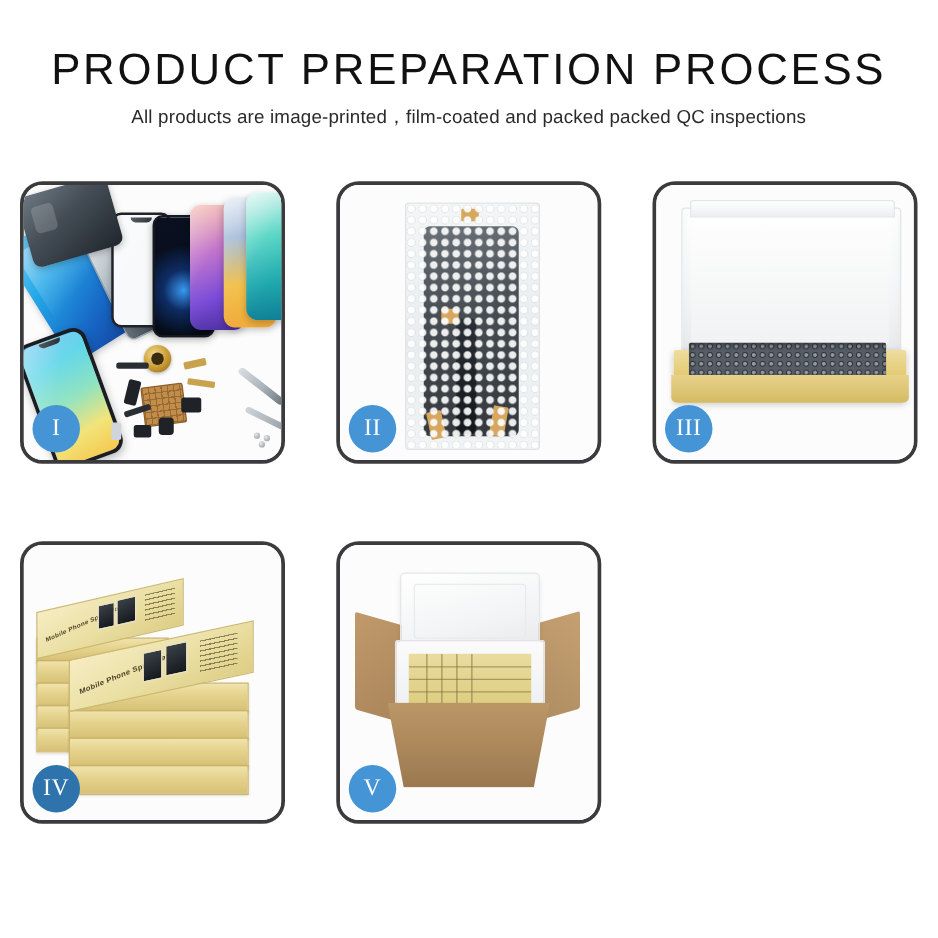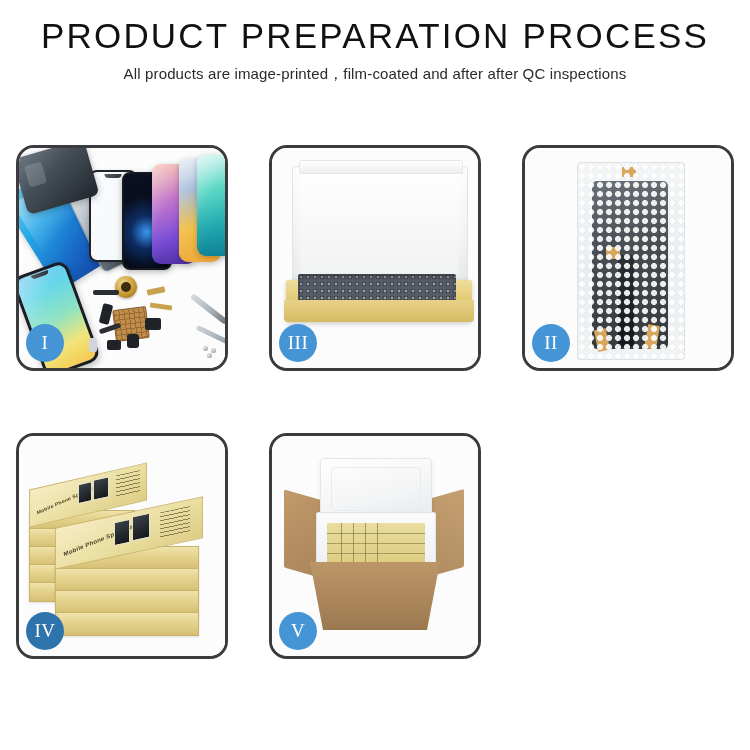--- a/index.html
+++ b/index.html
@@ -18,21 +18,21 @@
   
   .header {
     position: absolute;
     left: 0;
     top: 0;
     width: 750px;
     text-align: center;
   }
   .page-title {
     margin: 0;
-    padding-top: 16px;
+    padding-top: 36px;
     font-family: "Liberation Sans", sans-serif;
     font-size: 35px;
     font-weight: 500;
     letter-spacing: 2.2px;
     color: #111111;
     line-height: 40px;
     white-space: nowrap;
   }
   .page-subtitle {
     margin: 0;
@@ -400,21 +400,21 @@
   }
   .p6-tape {
     position: absolute; background: rgba(140,112,78,.62); border-radius: 1px;
   }
 </style>
 </head>
 <body>
 
 <div class="header">
   <h1 class="page-title">PRODUCT PREPARATION PROCESS</h1>
-  <p class="page-subtitle">All products are image-printed，film-coated and after after QC inspections</p>
+  <p class="page-subtitle">All products are image-printed，film-coated and packed packed QC inspections</p>
 </div>
 
 <div class="grid">
 
   <div class="panel">
     <div class="panel-stage">
       <div class="ph p1-film"></div>
       <div class="ph p1-glass">
           <span class="ph-shine"></span>
         </div>
@@ -452,42 +452,42 @@
         <i style="left:0; top:0;"></i>
           <i style="left:8px; top:2px;"></i>
           <i style="left:4px; top:7px;"></i>
       </div>
     </div>
     <div class="badge">I</div>
   </div>
 
   <div class="panel">
     <div class="panel-stage">
-      <div class="p3-lid"></div>
-      <div class="p3-foam"></div>
-      <div class="p3-tray"></div>
-      <div class="p3-parts"></div>
-      <div class="p3-frontflap"></div>
-    </div>
-    <div class="badge">III</div>
-  </div>
-
-  <div class="panel">
-    <div class="panel-stage">
       <div class="p2-bag">
         <div class="p2-screen"></div>
         <div class="p2-flexcable"></div>
         <div class="p2-tape" style="left:44px; top:4px; width:14px; height:10px;"></div>
         <div class="p2-tape" style="left:28px; top:84px; width:14px; height:12px;"></div>
         <div class="p2-tape" style="left:18px; top:166px; width:12px; height:22px; transform:rotate(-12deg);"></div>
         <div class="p2-tape" style="left:68px; top:162px; width:12px; height:24px; transform:rotate(10deg);"></div>
         <div class="p2-bubbles"></div>
       </div>
     </div>
     <div class="badge">II</div>
+  </div>
+
+  <div class="panel">
+    <div class="panel-stage">
+      <div class="p3-lid"></div>
+      <div class="p3-foam"></div>
+      <div class="p3-tray"></div>
+      <div class="p3-parts"></div>
+      <div class="p3-frontflap"></div>
+    </div>
+    <div class="badge">III</div>
   </div>
 
   <div class="panel">
     <div class="panel-stage">
       <div class="p4-wrap">
 
         <div class="p4-box" style="left:4px;  top:56px;  width:104px; height:18px;"></div>
         <div class="p4-box" style="left:4px;  top:74px;  width:104px; height:18px;"></div>
         <div class="p4-box" style="left:4px;  top:92px;  width:104px; height:18px;"></div>
         <div class="p4-box" style="left:4px;  top:110px; width:104px; height:18px;"></div>

